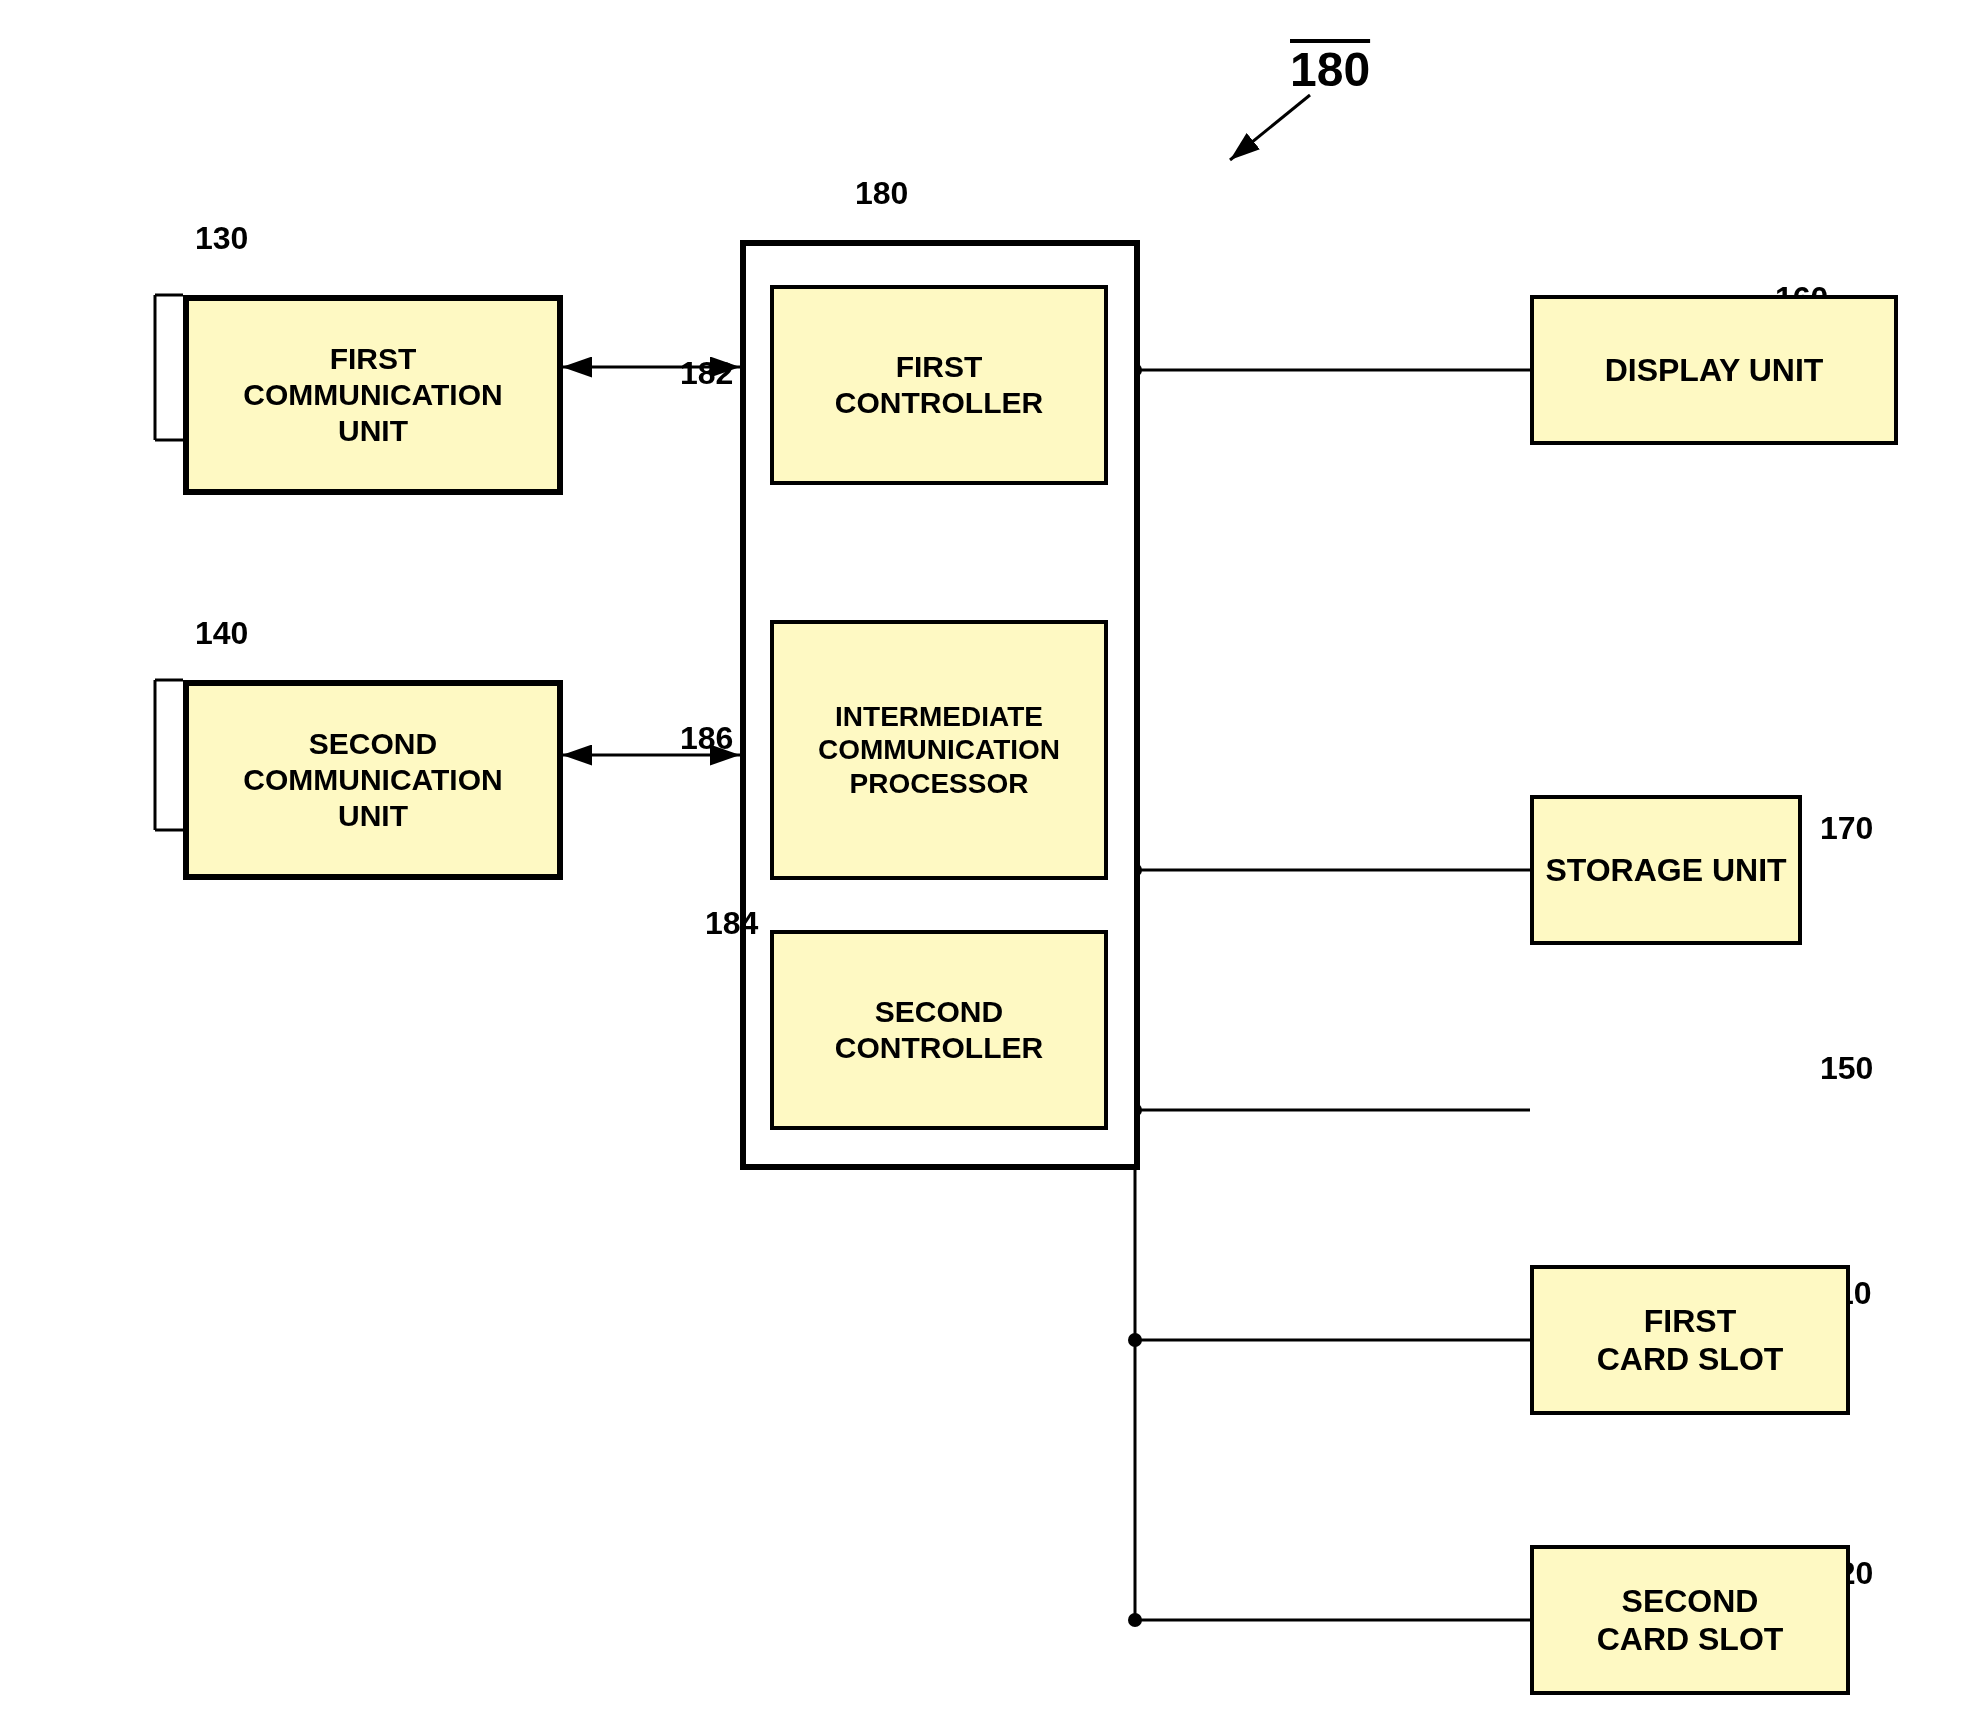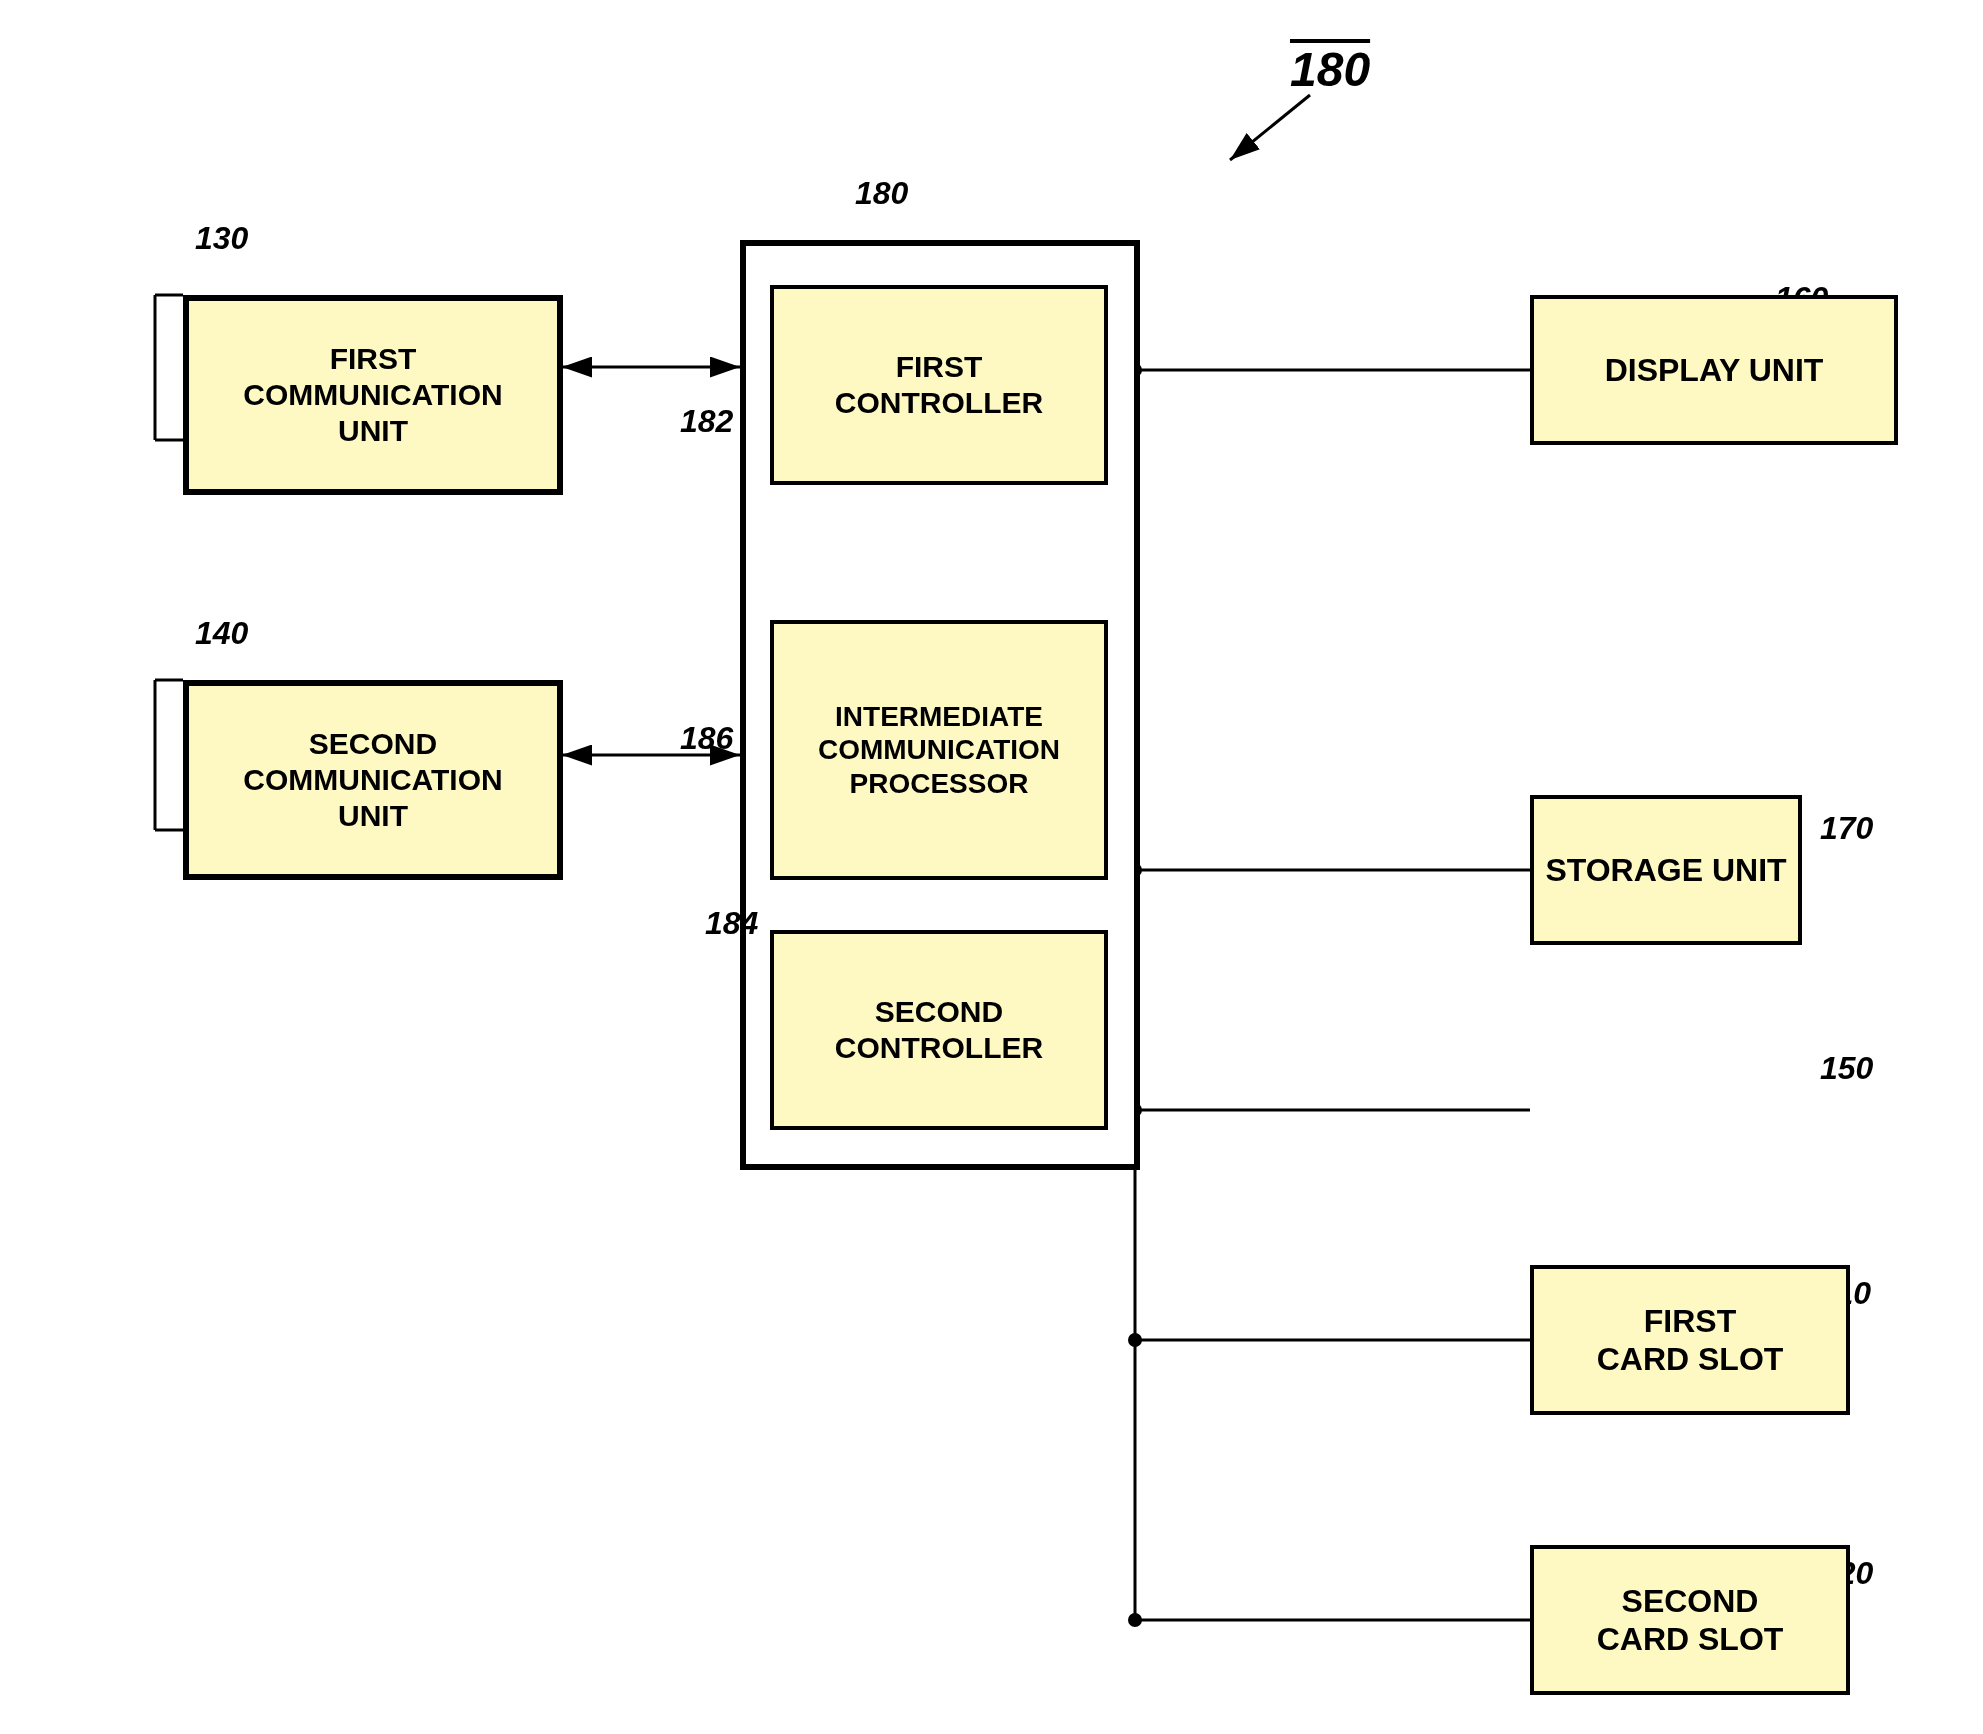--- a/index.html
+++ b/index.html
@@ -42,21 +42,20 @@
       border: 6px solid #000;
       background: #fff;
     }
 
     
     .label {
       position: absolute;
       font-size: 30px;
       font-weight: bold;
       font-family: Arial, Helvetica, sans-serif;
-      font-style: italic;
     }
 
     
     svg.connectors {
       position: absolute;
       top: 0; left: 0;
       width: 1983px;
       height: 1734px;
       pointer-events: none;
     }
@@ -152,21 +151,21 @@
 
   <div class="box box-thick" style="left:183px; top:680px; width:380px; height:200px; font-size:30px;">
     <span>SECOND<br>COMMUNICATION<br>UNIT</span>
   </div>
 
   <div class="box-180" style="left:740px; top:240px; width:400px; height:930px;">
   </div>
 
   <div class="label" style="top:175px; left:855px; font-size:32px;">180</div>
 
-  <div class="label" style="top:355px; left:680px; font-size:32px;margin-top:48px;">182</div>
+  <div class="label" style="top:355px; left:680px; font-size:32px;">182</div>
 
   <div class="box" style="left:770px; top:285px; width:338px; height:200px; font-size:30px;">
     <span>FIRST<br>CONTROLLER</span>
   </div>
 
   <div class="label" style="top:720px; left:680px; font-size:32px;">186</div>
 
   <div class="box" style="left:770px; top:620px; width:338px; height:260px; font-size:28px;">
     <span>INTERMEDIATE<br>COMMUNICATION<br>PROCESSOR</span>
   </div>

